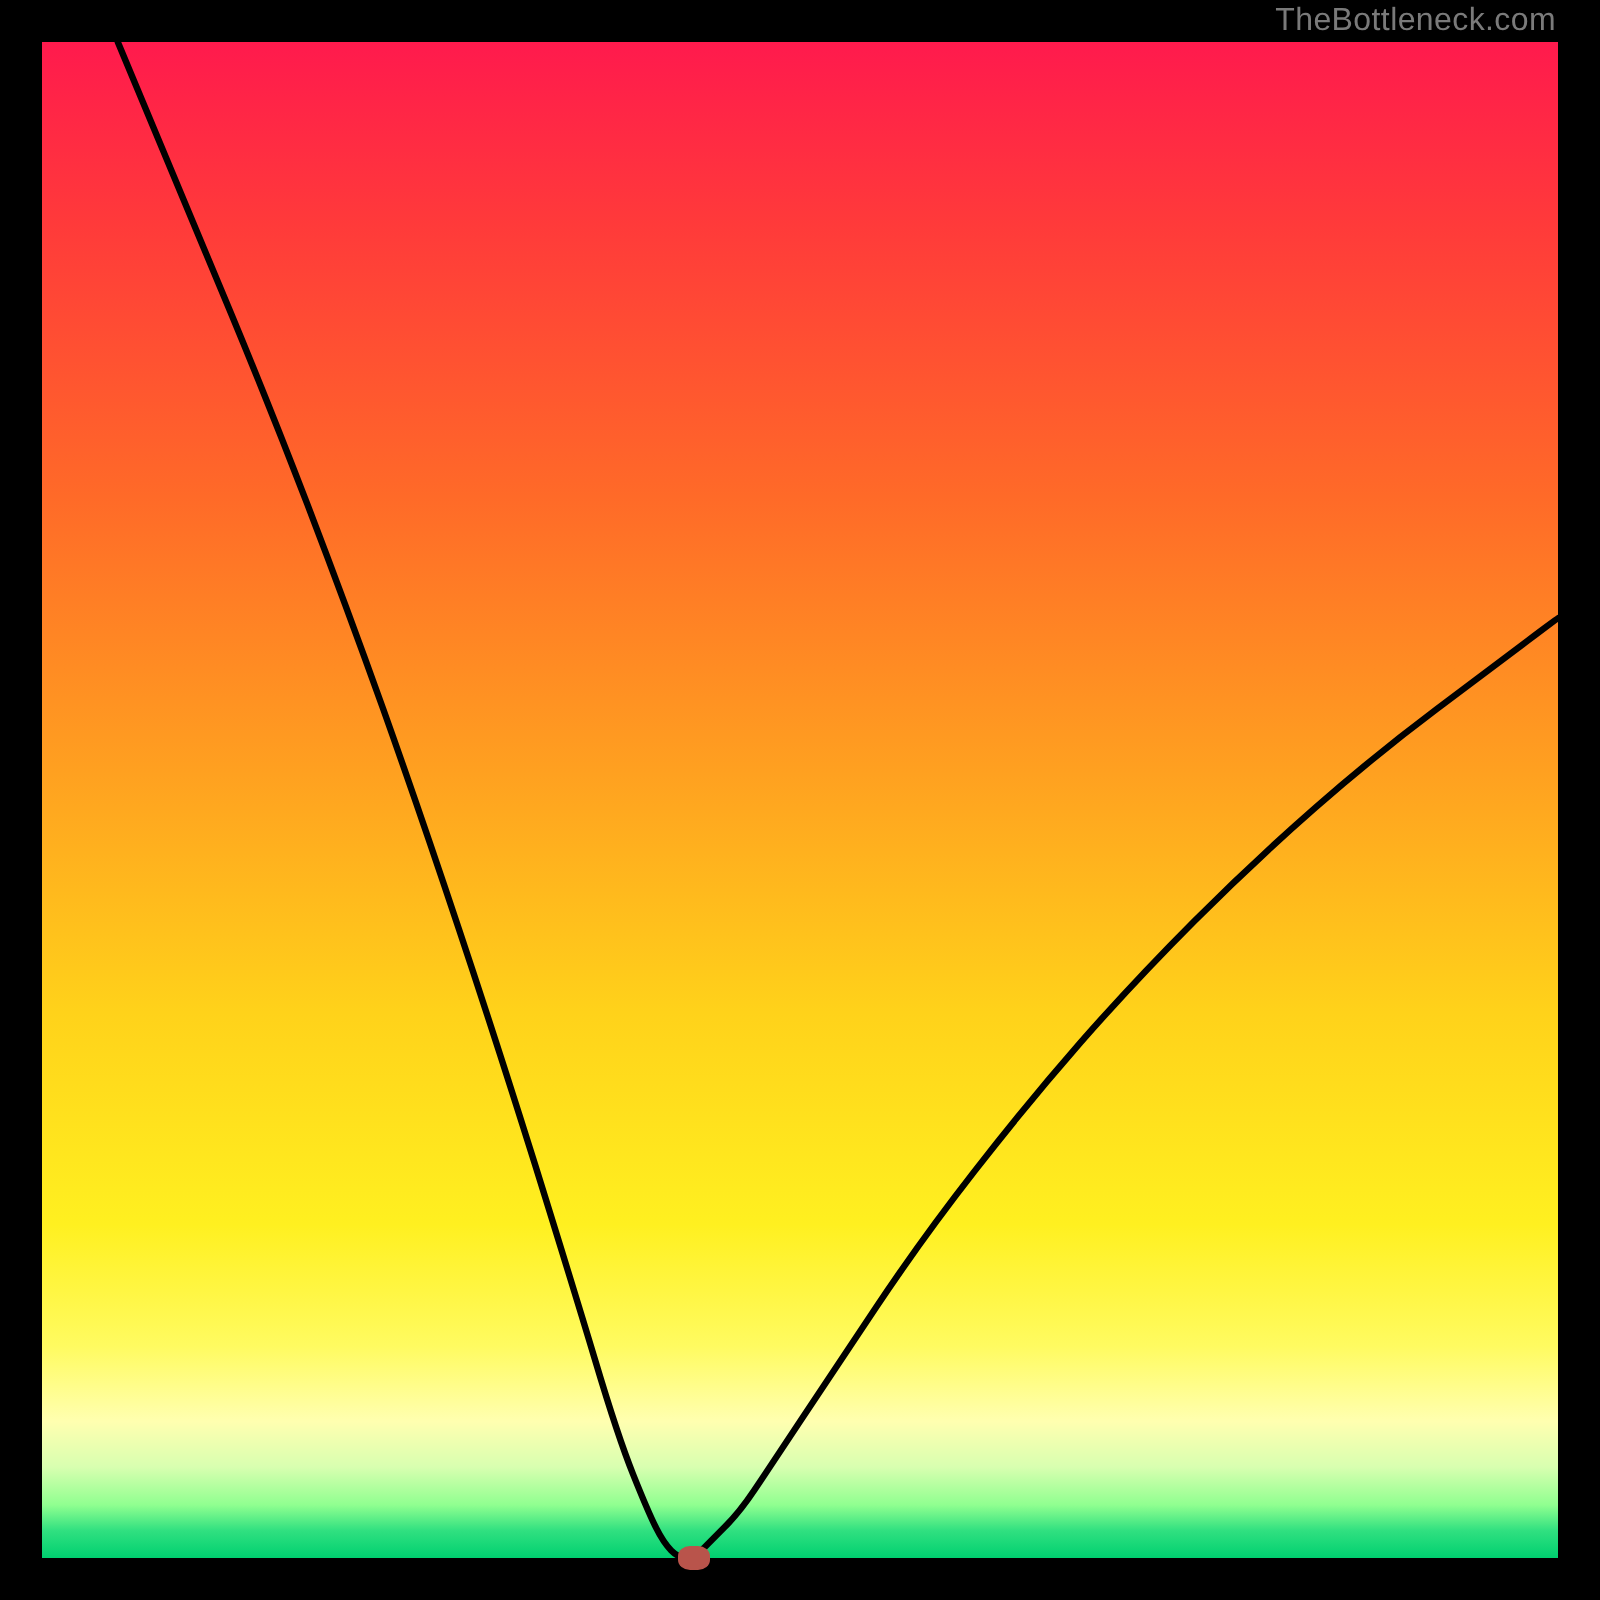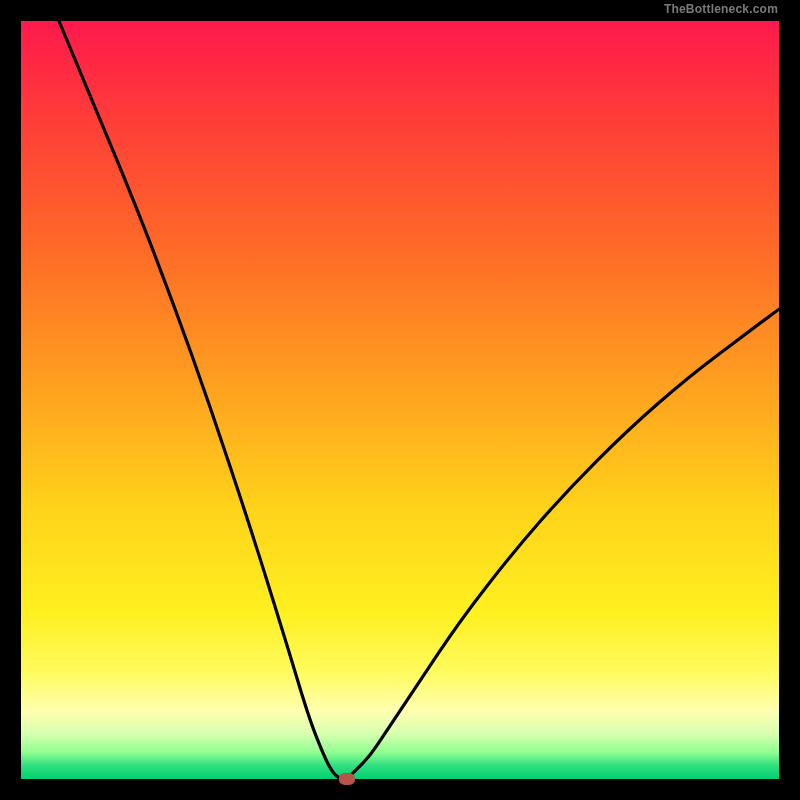--- a/index.html
+++ b/index.html
@@ -37,22 +37,22 @@
       #90ff90 96.5%,
       #30e080 98.2%,
       #00d070 100%
     );
   }
   .watermark {
     position: absolute;
     top: 2px;
     right: 22px;
     color: #7a7a7a;
-    font-size: 12px;
-    font-weight: 700;
+    font-size: 16px;
+    font-weight: 400;
     letter-spacing: 0.2px;
     user-select: none;
   }
   svg.curve {
     position: absolute;
     left: 0;
     top: 0;
     width: 758px;
     height: 758px;
   }

